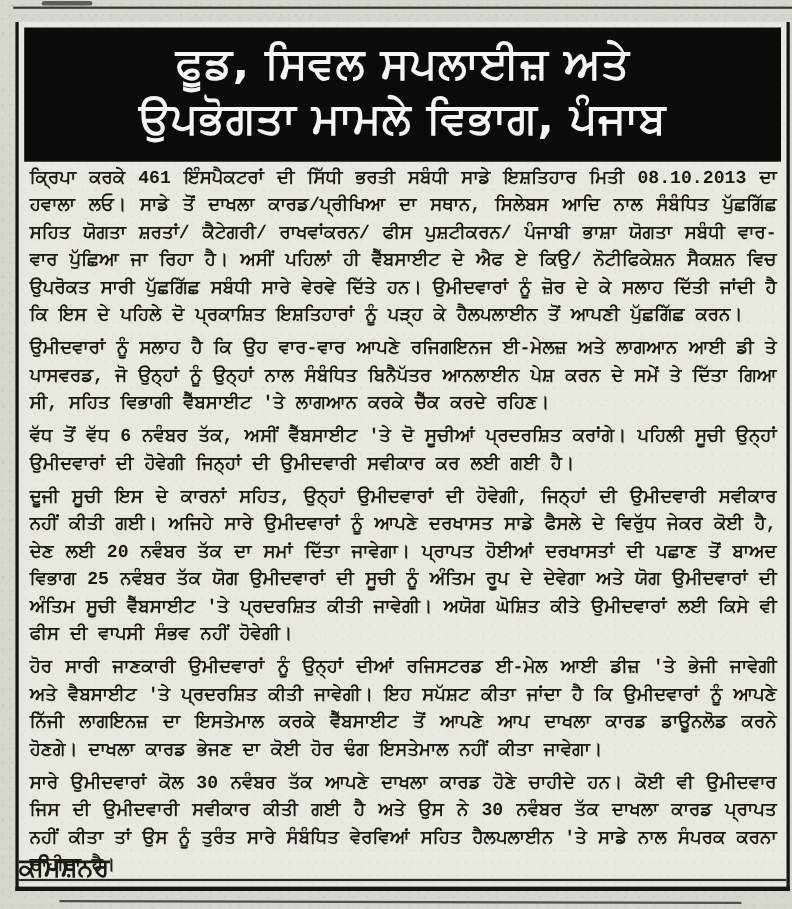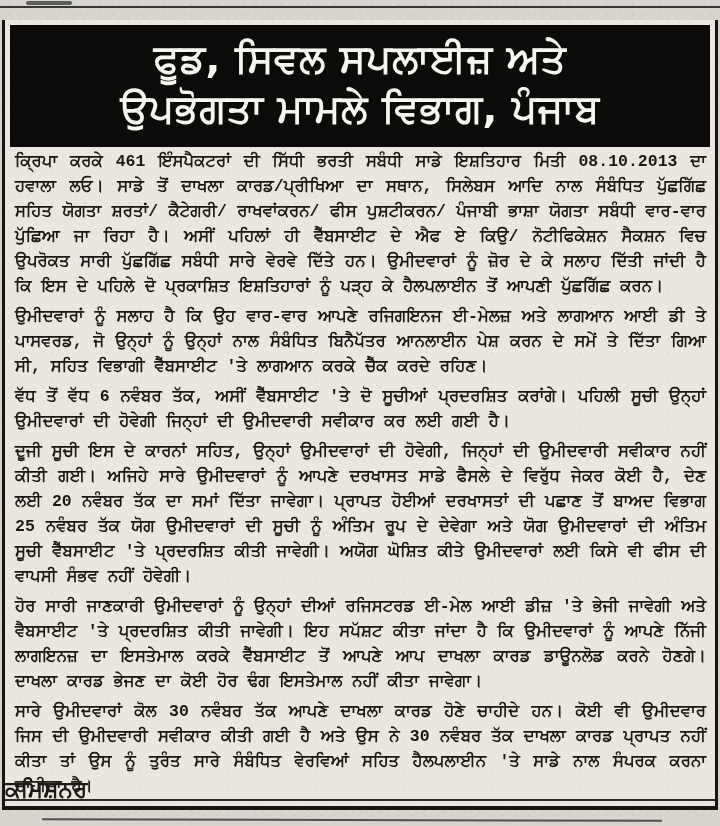--- a/index.html
+++ b/index.html
@@ -17,20 +17,21 @@
     background:var(--outer-bg);
   }
   .scan{
     width:720px;height:826px;position:relative;
     background-color:var(--outer-bg);
     background-image:
       radial-gradient(circle at 25% 35%, rgba(40,40,60,.07) 0.6px, transparent 1.2px),
       radial-gradient(circle at 70% 60%, rgba(20,20,30,.06) 0.6px, transparent 1.2px),
       radial-gradient(circle at 45% 80%, rgba(0,0,0,.05) 0.5px, transparent 1px);
     background-size:9px 13px,13px 9px,7px 17px;
+    padding-left:12px;
   }
   .top-strip{height:20px;position:relative;}
   .top-strip .scan-rule{
     position:absolute;top:6px;left:0;width:100%;height:2px;
     background:#1b1b1b;opacity:.85;
   }
   .top-strip .smudge{
     position:absolute;top:1px;left:26px;width:46px;height:4px;
     background:#2a2a2a;border-radius:2px;opacity:.7;
   }

